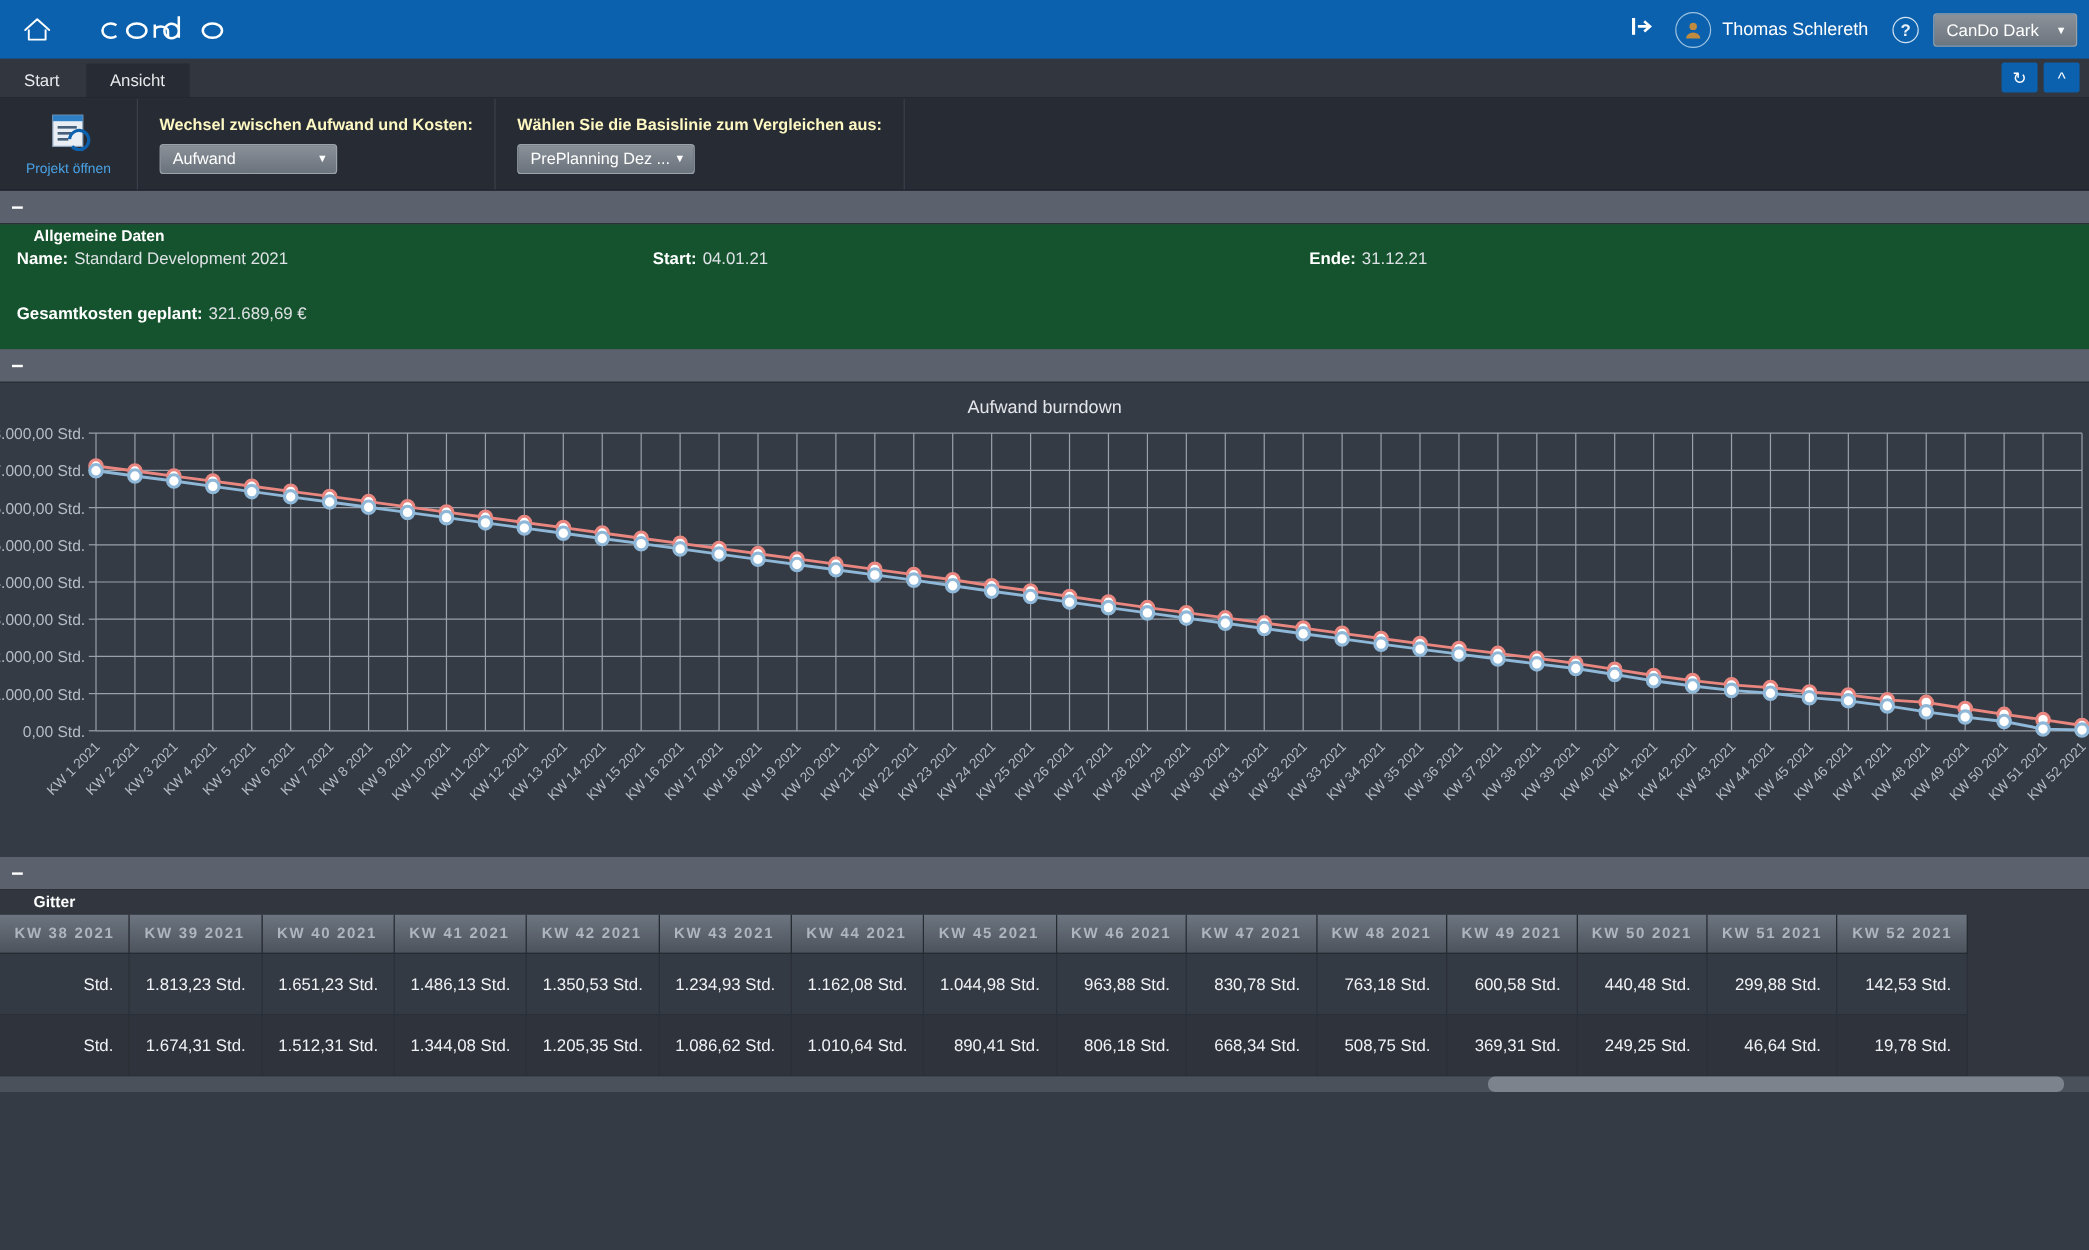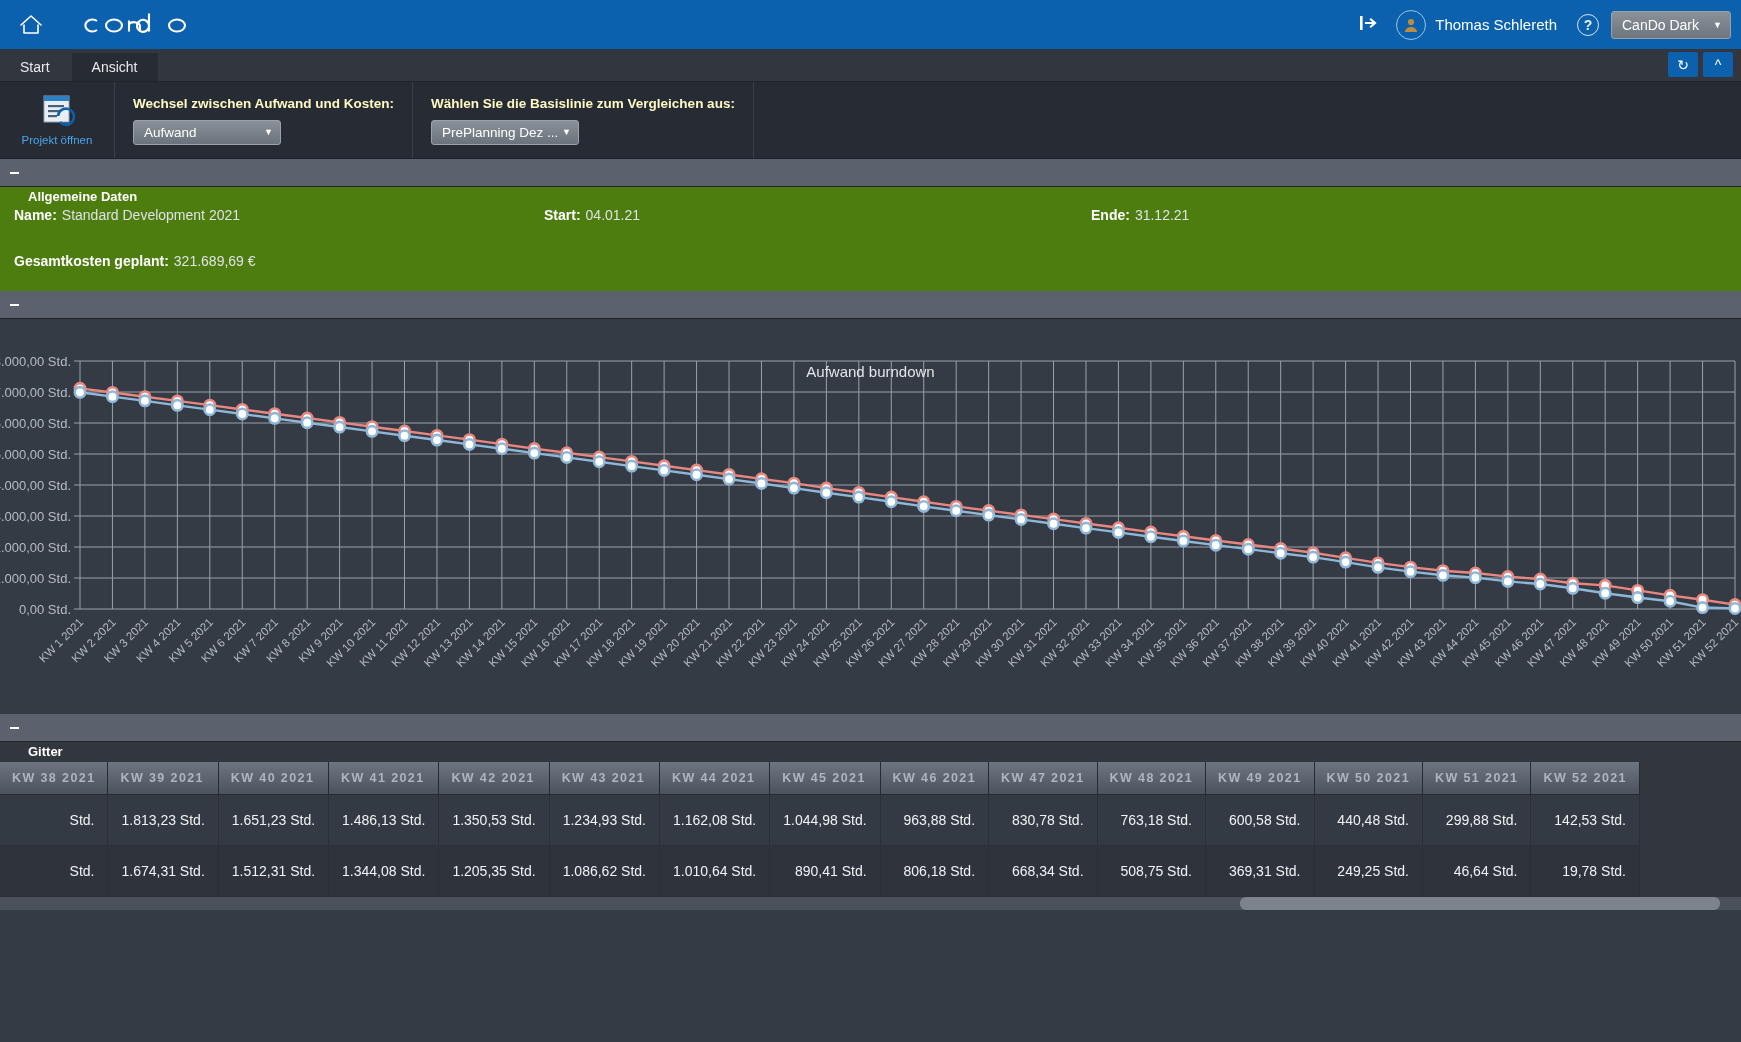--- a/index.html
+++ b/index.html
@@ -103,34 +103,34 @@
     height:28px; background:#5b626d; display:flex; align-items:center;
     padding-left:10px; gap:9px; border-bottom:1px solid #21252b;
     cursor:pointer;
   }
   .section-head .minus {
     width:9px;height:2px;background:#fff;display:inline-block;
   }
   .section-head .title { font-size:13px; font-weight:bold; color:#fff;margin-top:48px; }
 
   
-  #general { background:#4d7c0f; padding:20px 0 22px 0; }
+  #general { background:#14532d; padding:20px 0 22px 0; }
   .grow { display:flex; padding:0 14px; margin-bottom:30px; font-size:14px; }
   .grow:last-child { margin-bottom:0; }
   .gcell { display:flex; gap:5px; }
   .gcell b { color:#fff; font-weight:bold; }
   .gcell span { color:#dfe2e6; }
   .gc1 { width:530px; }
   .gc2 { width:547px; }
 
   
   #chartwrap { background:#353b45; position:relative; height:395px; }
   #chart-title {
     position:absolute; top:12px; left:0; right:0; text-align:center;
-    font-size:15px; color:#e2e5e9;margin-top:32px;
+    font-size:15px; color:#e2e5e9;
   }
   #chartsvg { display:block; }
 
   
   #gridwrap { background:#31363f; }
   #grid-scroll { overflow:hidden; position:relative; }
   table { border-collapse:collapse; table-layout:fixed; }
   thead th {
     background:linear-gradient(#6d7580,#4c535d);
     color:#aeb5be; font-size:12.5px; font-weight:bold;

